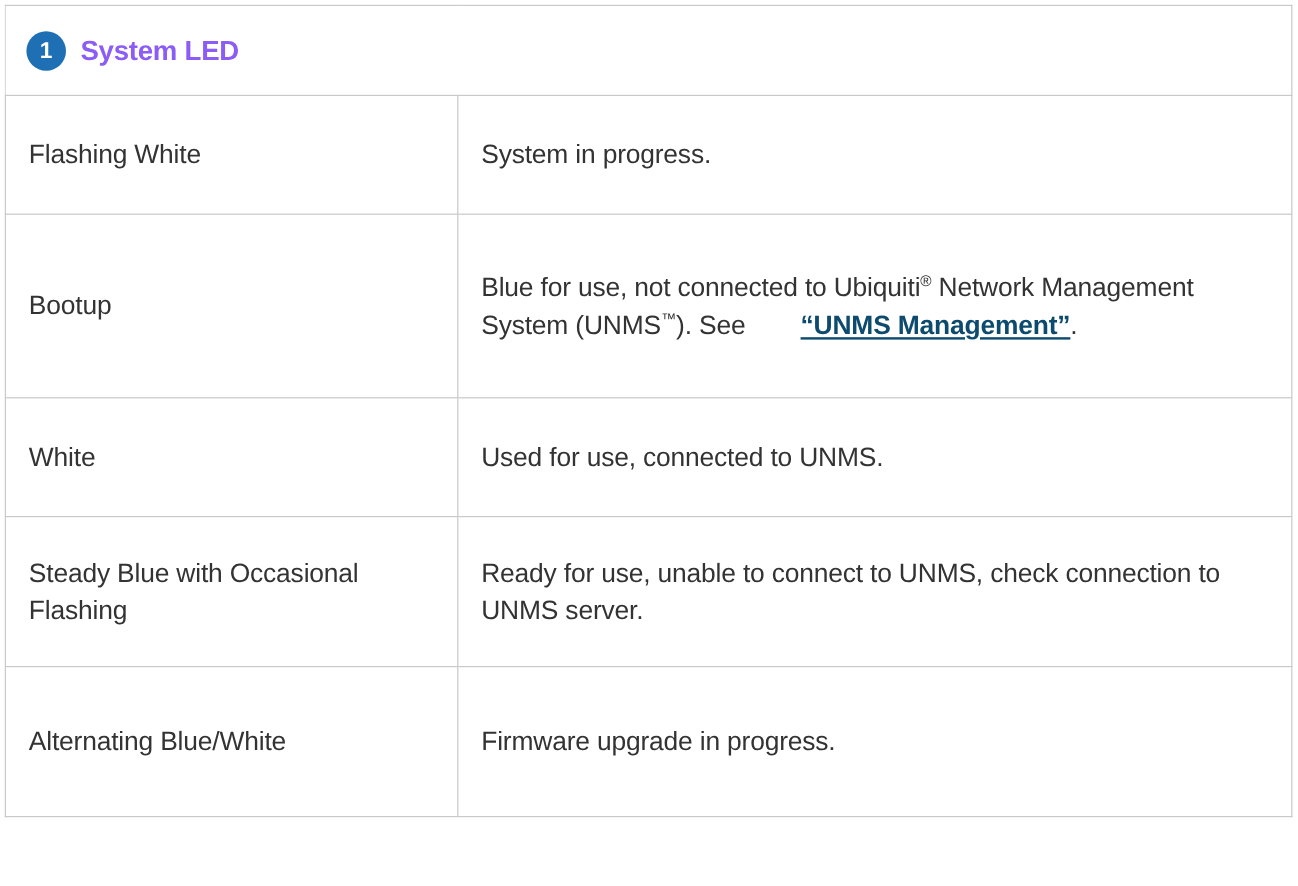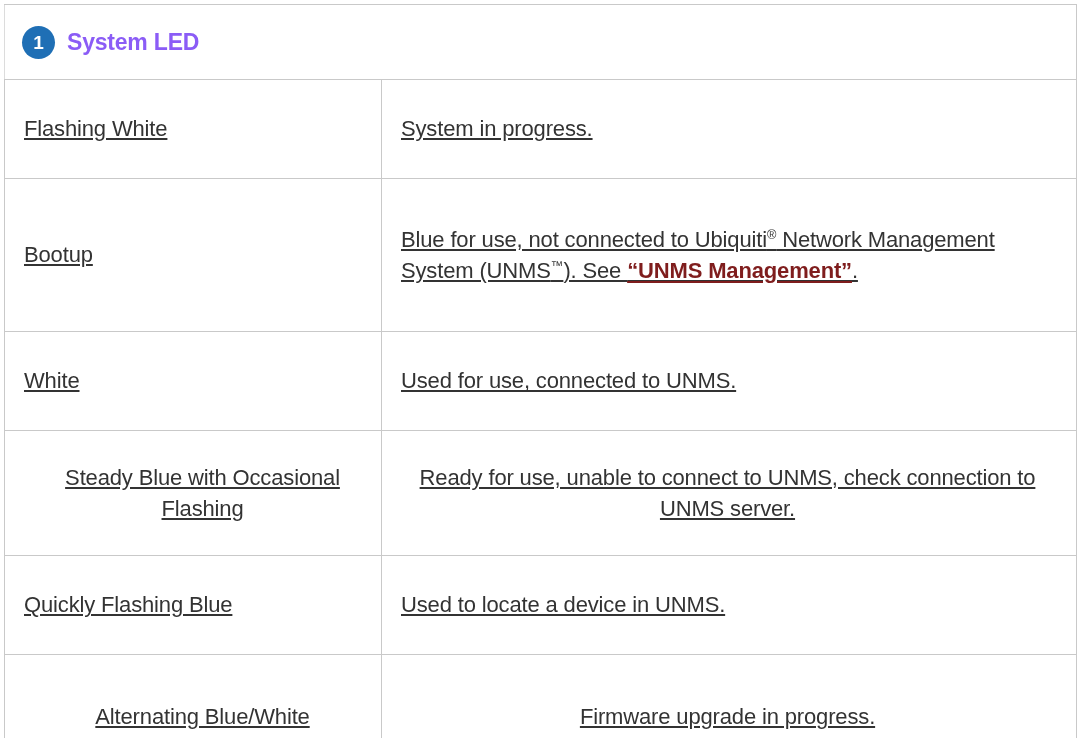--- a/index.html
+++ b/index.html
@@ -80,36 +80,36 @@
     white-space: nowrap;
   }
 
   
   .data-row td {
     padding: 16px 0 16px 34px;
     font-size: 22px;
     line-height: 1.42;
     color: #333333;
     letter-spacing: -0.15px;
-    text-decoration: underline;
   }
 
   .data-row td.cell-state { padding-left: 19px; }
   .data-row td.cell-desc  { padding-left: 19px; padding-right: 22px; }
 
   .r-tall  td { height: 120px; }
   .r-short td { height: 66px; }
-  .r-med   td { height: 92px; text-align: center; }
+  .r-med   td { height: 92px; }
 
   .link {
-    color: #7f1d1d;
+    color: #0c4a6e;
     font-weight: bold;
     text-decoration: underline;
     text-underline-offset: 3px;
     cursor: pointer;
+    margin-left: 40px;
   }
 
   sup {
     font-size: 0.58em;
     vertical-align: super;
     line-height: 0;
   }
 </style>
 </head>
 <body>
@@ -145,24 +145,20 @@
       <tr class="data-row r-short">
         <td class="cell-state">White</td>
         <td class="cell-desc">Used for use, connected to UNMS.</td>
       </tr>
 
       <tr class="data-row r-med">
         <td class="cell-state">Steady Blue with Occasional Flashing</td>
         <td class="cell-desc">Ready for use, unable to connect to UNMS, check connection to UNMS server.</td>
       </tr>
 
-      <tr class="data-row r-short">
-        <td class="cell-state">Quickly Flashing Blue</td>
-        <td class="cell-desc">Used to locate a device in UNMS.</td>
-      </tr>
 
       <tr class="data-row r-med">
         <td class="cell-state">Alternating Blue/White</td>
         <td class="cell-desc">Firmware upgrade in progress.</td>
       </tr>
 
     </tbody>
   </table>
 
 </div>

